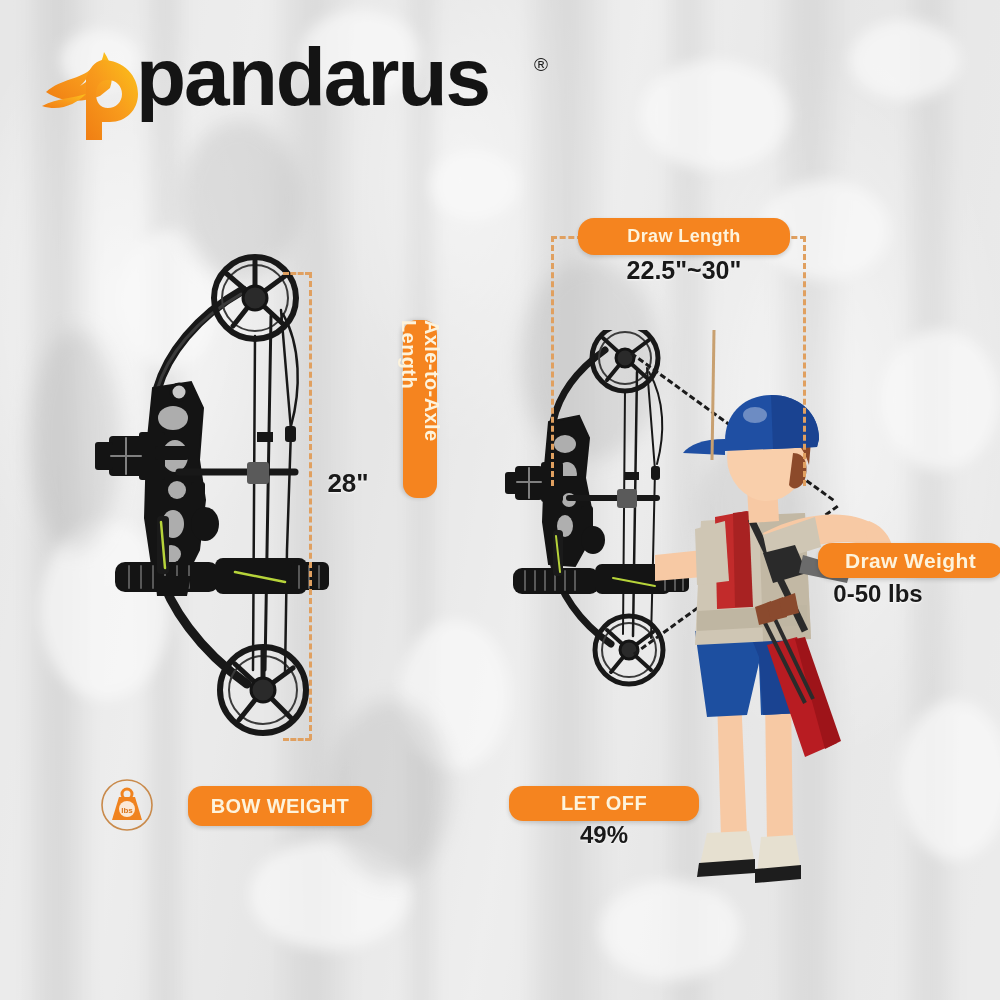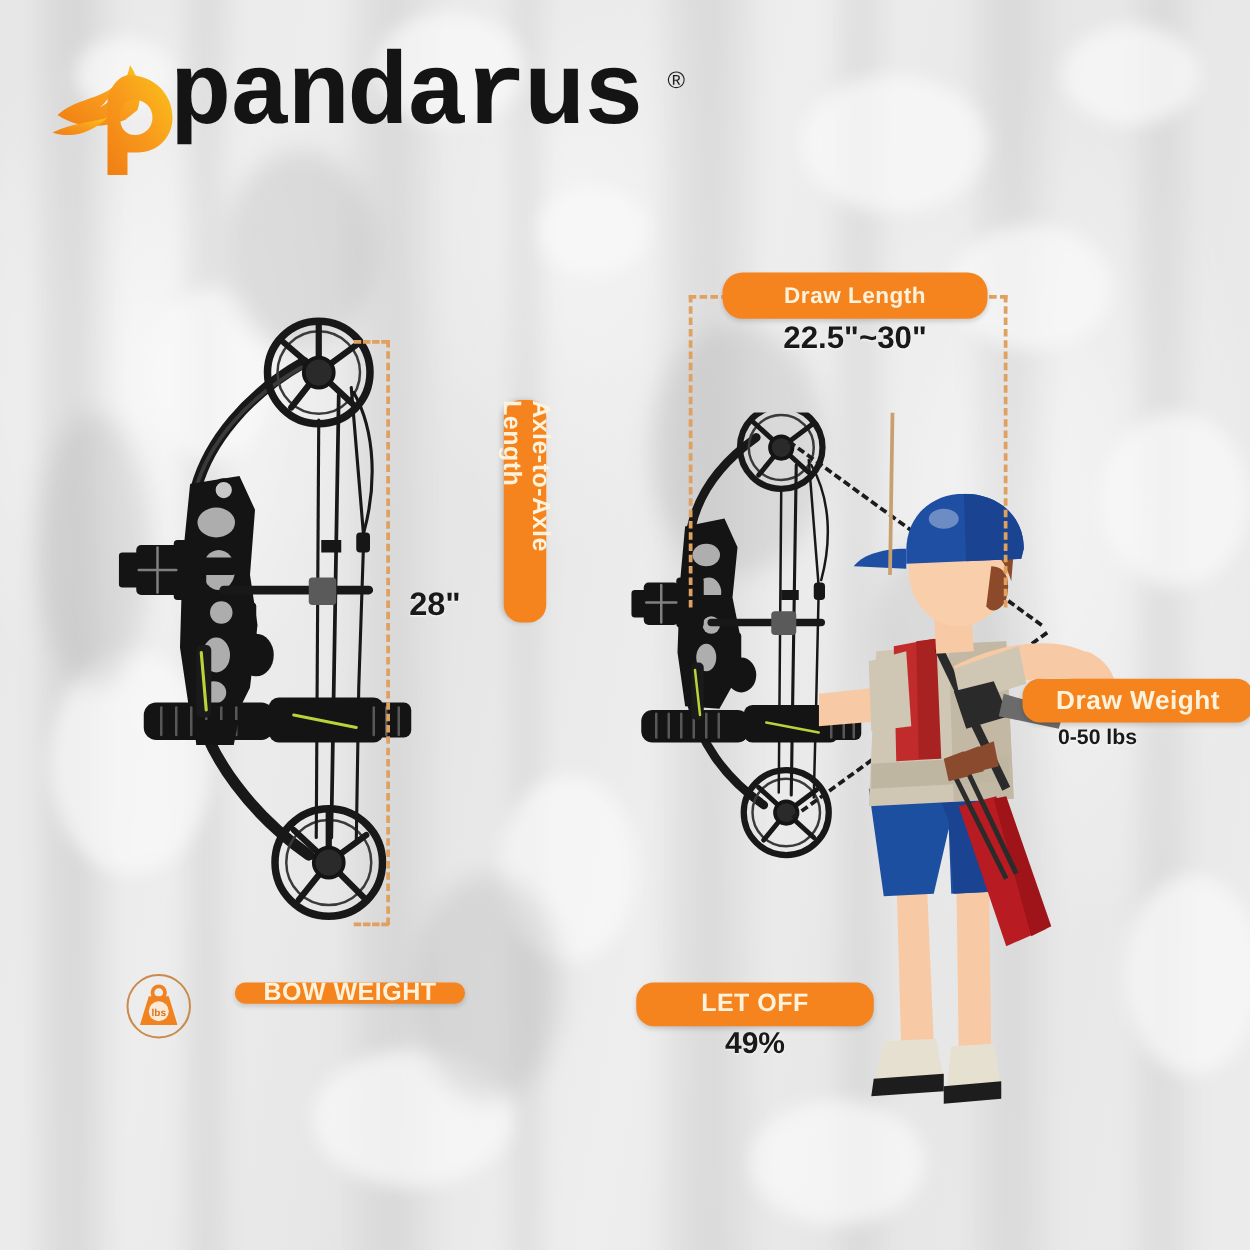--- a/index.html
+++ b/index.html
@@ -25,42 +25,42 @@
   .trunk { position:absolute; top:-4%; height:112%; opacity:.5;
     background:linear-gradient(90deg,rgba(150,150,150,0) 0%,rgba(142,142,142,.55) 28%,rgba(120,120,120,.62) 52%,rgba(150,150,150,0) 100%);
     filter:blur(6px); }
   .leafblob { position:absolute; border-radius:50%; background:rgba(255,255,255,.72); filter:blur(7px); }
   .darkblob { position:absolute; border-radius:50%; background:rgba(130,130,130,.34); filter:blur(10px); }
   .bg-wash { position:absolute; inset:0; background:rgba(241,241,241,.45); }
 
   
   .logo { position:absolute; left:40px; top:34px; width:480px; height:106px; }
   .logo-word { position:absolute; left:96px; top:-4px; font-size:82px; font-weight:700;
-    letter-spacing:-2px; color:#141414; font-family:Liberation Mono, monospace; }
+    letter-spacing:-2px; color:#141414; font-family:Liberation Sans, sans-serif; }
   .logo-reg { position:absolute; left:494px; top:20px; font-size:19px; color:#1c1c1c; }
   .logo-sub { position:absolute; left:168px; top:84px; font-size:19px; font-weight:700;
     letter-spacing:12.5px; color:#1a1a1a; }
 
   
   .badge {
     position:absolute; background:#F5841F; color:#FDF3DC;
     border-radius:16px; display:flex; align-items:center; justify-content:center;
     font-weight:700; letter-spacing:.4px; box-shadow:0 2px 4px rgba(0,0,0,.16);
   }
   .badge-val { position:absolute; color:#191919; font-weight:700; text-align:center;
     text-shadow:0 1px 2px rgba(255,255,255,.85); }
 
   
   #badge-dl { left:578px; top:218px; width:212px; height:37px; font-size:18px; }
   #val-dl   { left:560px; top:256px; width:248px; font-size:25px; }
   
   #badge-dw { left:818px; top:543px; width:185px; height:35px; font-size:21px; border-radius:14px; }
-  #val-dw   { left:778px; top:580px; width:200px; font-size:17px; }
-  
-  #badge-bw { left:188px; top:786px; width:184px; height:17px; font-size:20px; border-radius:14px; }
+  #val-dw   { left:778px; top:580px; width:200px; font-size:24px; }
+  
+  #badge-bw { left:188px; top:786px; width:184px; height:40px; font-size:20px; border-radius:14px; }
   #val-bw   { left:180px; top:821px; width:200px; font-size:24px; }
   
   #badge-lo { left:509px; top:786px; width:190px; height:35px; font-size:20px; border-radius:14px; }
   #val-lo   { left:505px; top:821px; width:198px; font-size:24px; }
   
   #badge-axle { left:331px; top:392px; width:178px; height:34px; font-size:20px;
     transform:rotate(90deg); transform-origin:center center; border-radius:14px; }
   #val-axle { left:318px; top:468px; width:60px; font-size:26px; }
 
   .icon-weight { position:absolute; left:100px; top:778px; width:54px; height:54px; }

